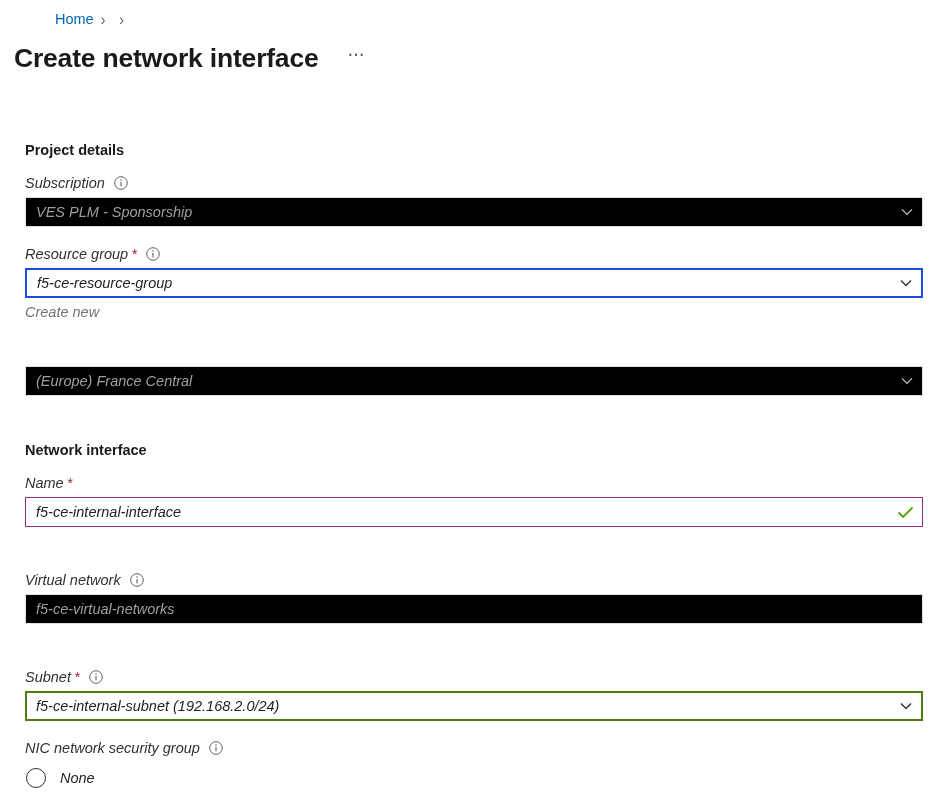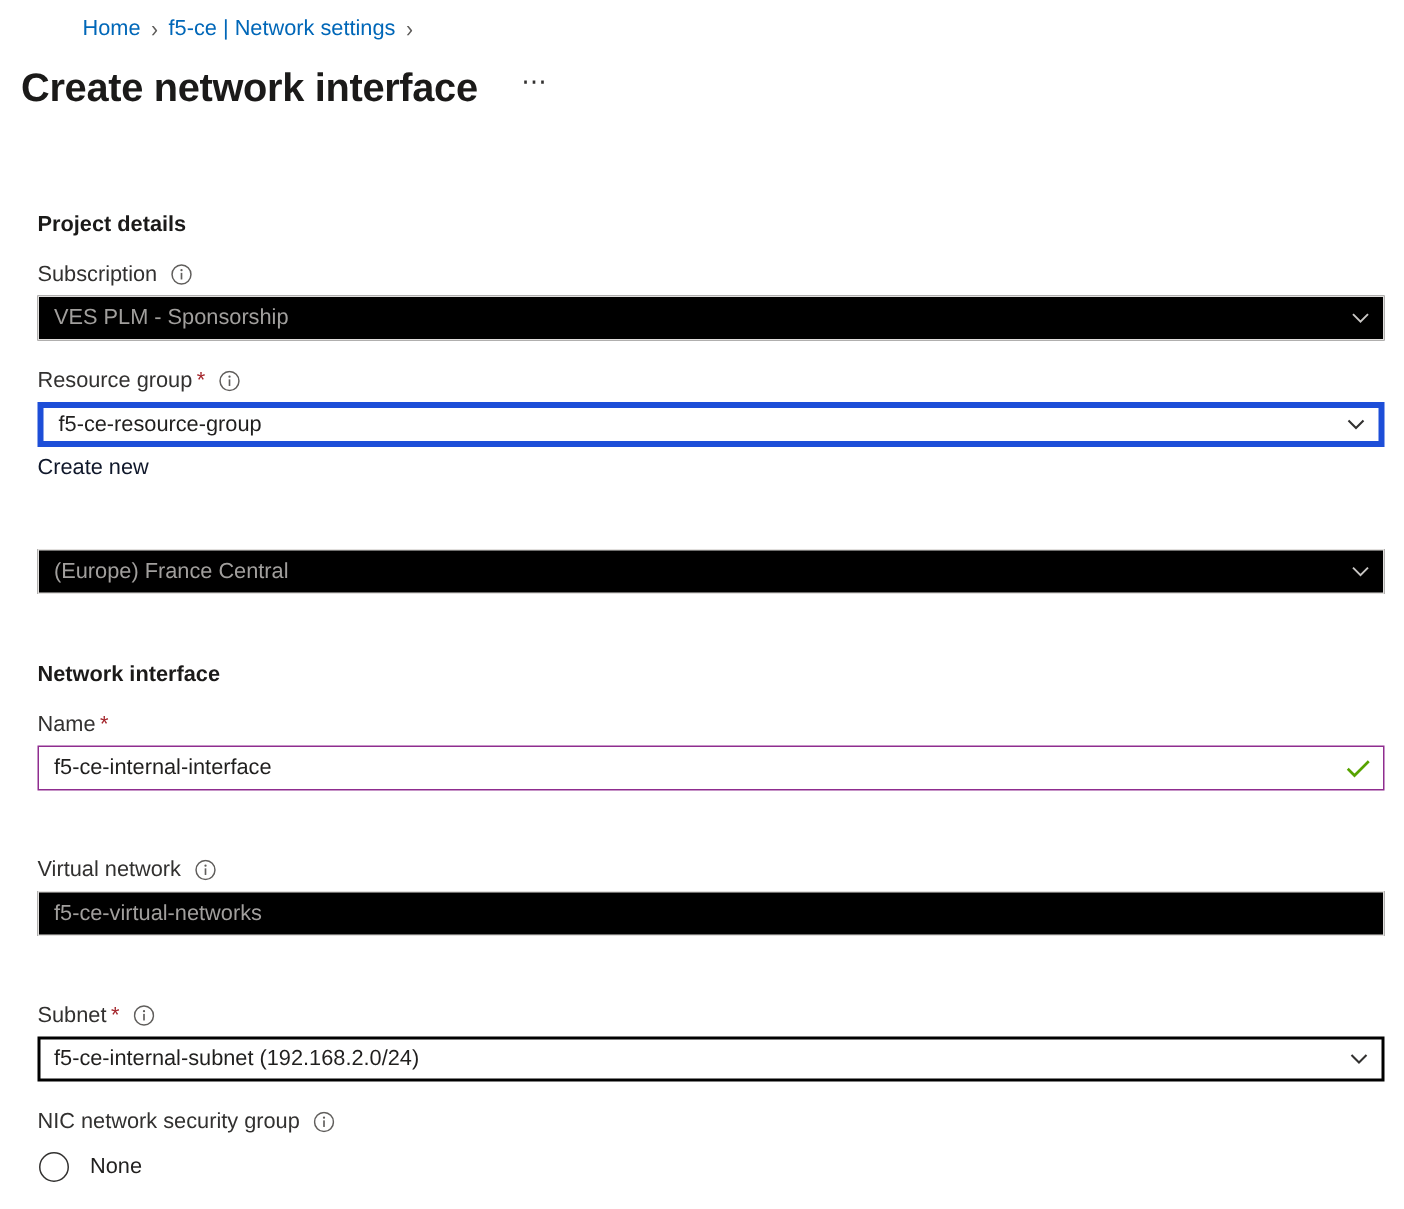--- a/index.html
+++ b/index.html
@@ -74,21 +74,21 @@
     top: 140px;
     width: 898px;
   }
   .section-head {
     font-size: 14.5px;
     font-weight: 700;
     color: #1b1a19;
     margin: 0 0 14px 0;
     line-height: 20px;
   }
-  .field { margin-bottom: 18px; }
+  .field { margin-bottom: 18px; font-style: italic; }
 
   .label-row {
     display: flex;
     align-items: center;
     margin-bottom: 5px;
     line-height: 18px;
   }
   .label-text {
     font-size: 14.5px;
     color: #323130;
@@ -125,31 +125,31 @@
     text-overflow: ellipsis;
     flex: 1 1 auto;
   }
   .control.disabled {
     background: #000000;
     border: 1px solid #e1dfdd;
   }
   .control.disabled .value { color: #a19f9d; }
   .control.normal {
     background: #ffffff;
-    border: 4px solid #1d4ed8;
+    border: 2px solid #1d4ed8;
   }
   .control.normal .value { color: #201f1e; }
   .control.valid {
     background: #ffffff;
     border: 1px solid #8f2d8f;
   }
   .control.valid .value { color: #201f1e; }
   .control.focused {
     background: #ffffff;
-    border: 2px solid #000000;
+    border: 2px solid #4d7c0f;
   }
   .control.focused .value { color: #201f1e; padding-left: 9px; }
 
   .chevron {
     width: 30px;
     height: 28px;
     flex: 0 0 auto;
     display: flex;
     align-items: center;
     justify-content: center;
@@ -158,21 +158,21 @@
   .check {
     width: 34px;
     height: 28px;
     flex: 0 0 auto;
     display: flex;
     align-items: center;
     justify-content: center;
   }
 
   .link {
-    color: #0f172a;
+    color: #737373;
     font-size: 14.5px;
     line-height: 20px;
     margin-top: 4px;
     display: inline-block;
     cursor: pointer;
   }
 
   .spacer-lg { height: 26px; }
 
   
@@ -199,21 +199,20 @@
     margin-left: 14px;
     line-height: 20px;
   }
 </style>
 </head>
 <body>
 
 <div class="breadcrumb">
   <span class="crumb-link">Home</span>
   <span class="crumb-sep">›</span>
-  <span class="crumb-link">f5-ce | Network settings</span>
   <span class="crumb-sep">›</span>
 </div>
 
 <div class="title-row">
   <div class="page-title">Create network interface</div>
   <div class="ellipsis-btn">⋯</div>
 </div>
 
 <div class="form">
 

